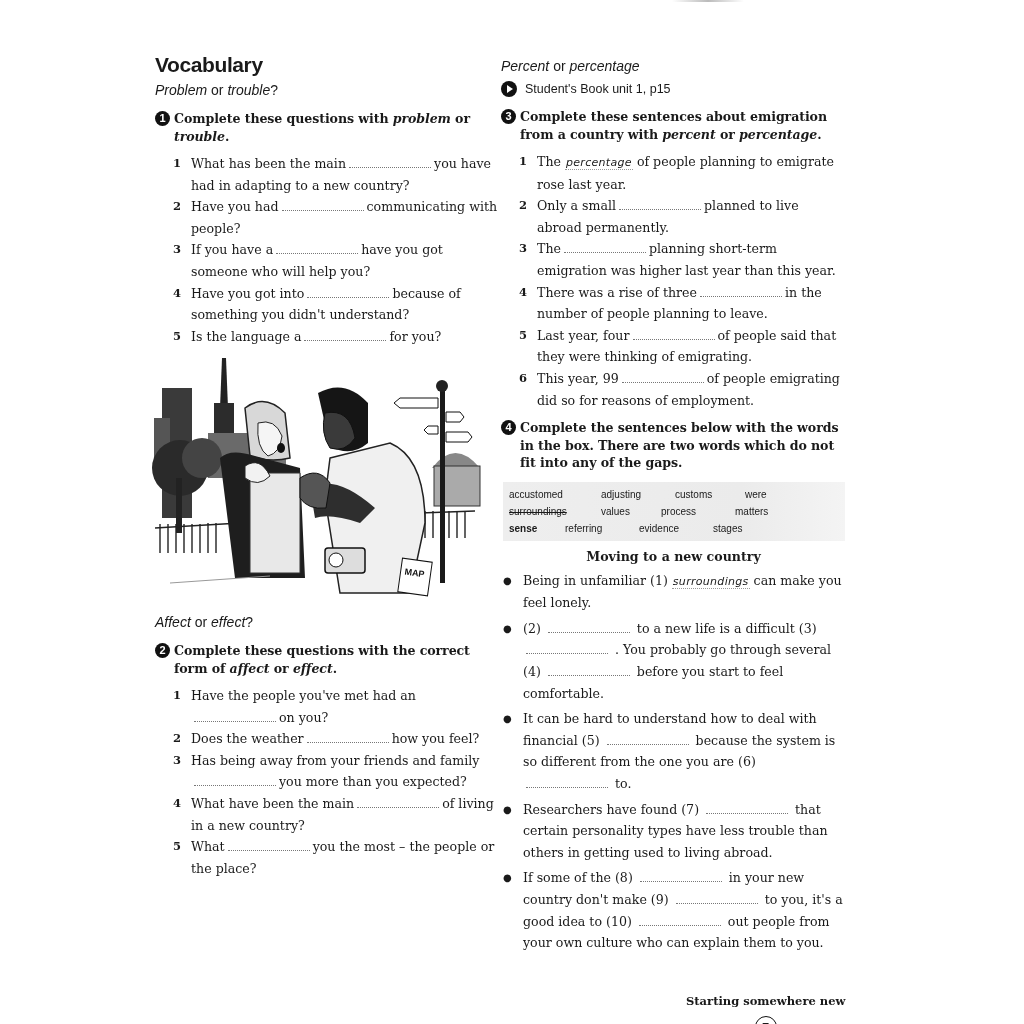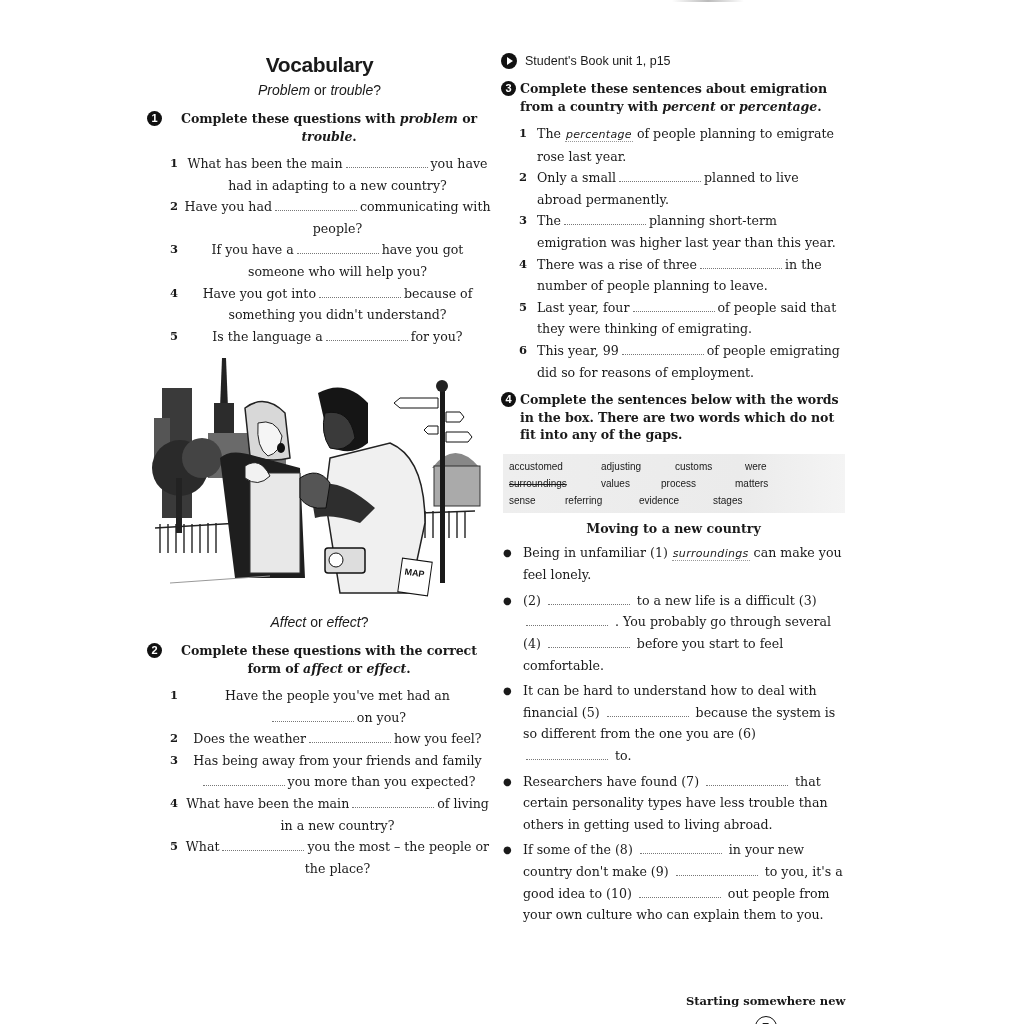--- a/index.html
+++ b/index.html
@@ -6,21 +6,21 @@
     body {
       width: 1024px; height: 1024px; position: relative; overflow: hidden;
       font-family: "DejaVu Serif", "Liberation Serif", serif;
       color: #1a1a1a;
     }
     .topmark {
       position: absolute; left: 672px; top: 0; width: 72px; height: 2px;
       background: linear-gradient(90deg, #fff, #bbb, #fff);
     }
     .col { position: absolute; top: 52px; }
-    .col-left { left: 147px; width: 345px; text-align: center; }
+    .col-left { left: 155px; width: 345px; }
     .col-right { left: 501px; width: 345px; }
 
     .h-section {
       font-family: "Liberation Sans", sans-serif; font-weight: bold;
       font-size: 21px; letter-spacing: -0.4px; margin: 0; line-height: 26px;
     }
     .h-sub {
       font-family: "Liberation Sans", sans-serif; font-size: 14px;
       margin: 2px 0 10px 0; line-height: 20px;
     }
@@ -231,20 +231,23 @@
         <span class="qt"><span>What have been the main</span><span class="gap"></span><span>of living in a new country?</span></span>
       </li>
       <li>
         <span class="qn">5</span>
         <span class="qt"><span>What</span><span class="gap"></span><span>you the most – the people or the place?</span></span>
       </li>
     </ol>
 </div>
 
 <div class="col col-right">
+  <div class="h-sub" style="margin-top:4px; margin-bottom:4px;">
+    <i>Percent</i><span> or </span><i>percentage</i>
+  </div>
   <div class="ref-line">
     <span class="play-icon"></span>
     <span>Student's Book unit 1, p15</span>
   </div>
   <div class="instr">
     <span class="num-badge">3</span>
     <span><span>Complete these sentences about emigration from a country with </span><i>percent</i><span> or </span><i>percentage</i><span>.</span></span>
   </div>
   <ol class="qlist" id="ex3-list">
       <li>
@@ -284,21 +287,21 @@
         <span style="width: 70px;">customs</span>
         <span style="width: 40px;">were</span>
       </div>
       <div class="wordrow">
         <span class="strike" style="width: 92px;">surroundings</span>
         <span style="width: 60px;">values</span>
         <span style="width: 74px;">process</span>
         <span style="width: 60px;">matters</span>
       </div>
       <div class="wordrow">
-        <span style="width: 56px;">sense</span>
+        <span style="width: 56px; font-weight: bold;">sense</span>
         <span style="width: 74px;">referring</span>
         <span style="width: 74px;">evidence</span>
         <span style="width: 60px;">stages</span>
       </div>
     </div>
   <div class="passage-title">Moving to a new country</div>
   <ul class="bullets" id="ex4-bullets">
       <li>
         <span class="dot">●</span>
         <span class="bt"><span>Being in unfamiliar (1) </span><span class="hand">surroundings</span><span> can make you feel lonely.</span></span>

